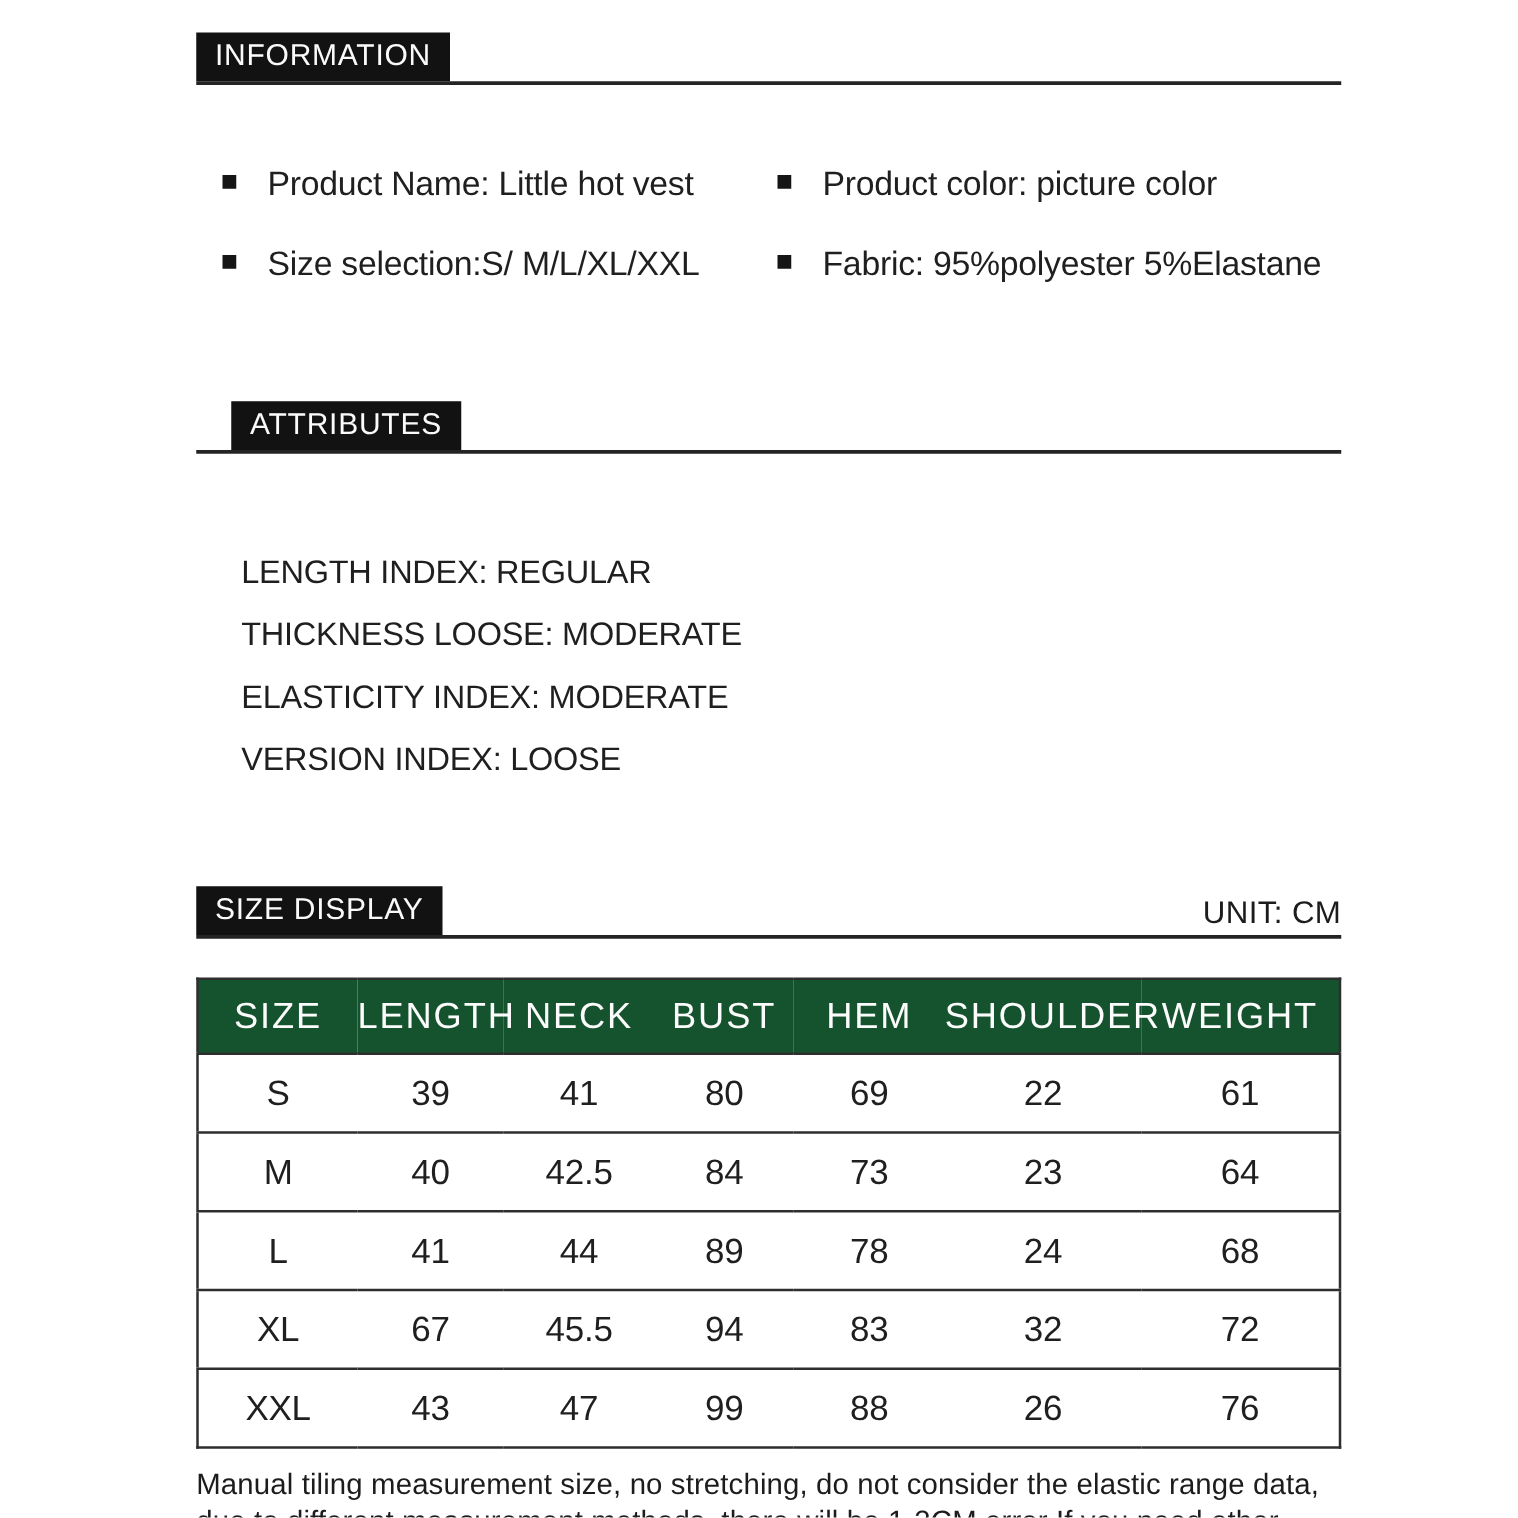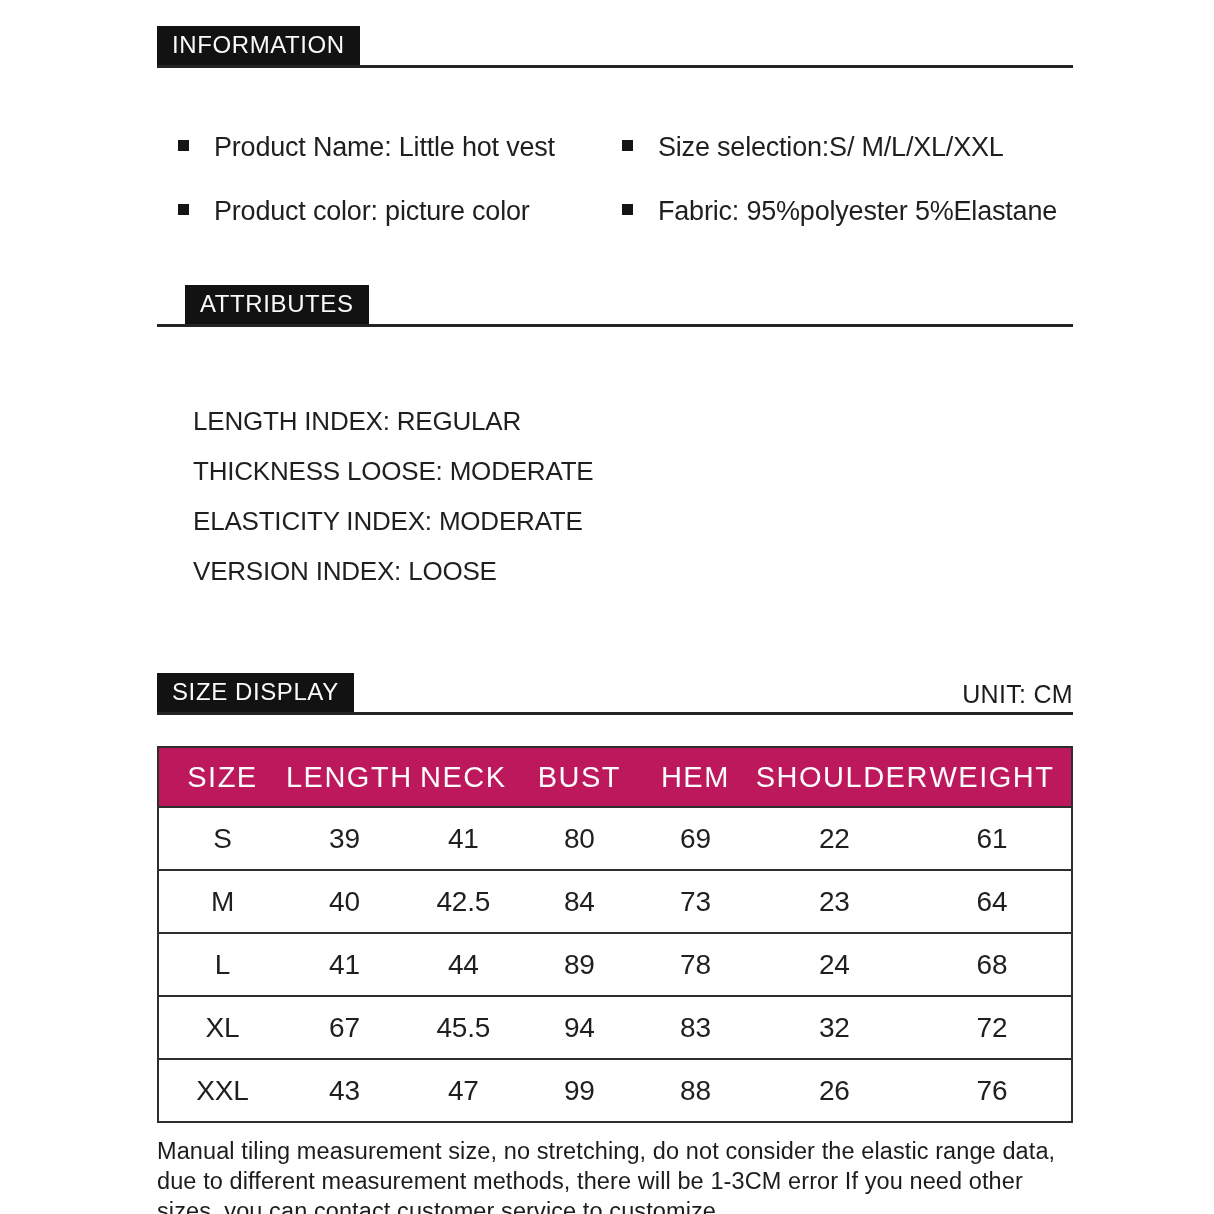--- a/index.html
+++ b/index.html
@@ -64,21 +64,21 @@
   }
   .bullet {
     width: 11px;
     height: 11px;
     background: #151515;
     flex: 0 0 auto;
     margin-top: -4px;
   }
 
   
-  .attr-head { margin-top: 58px; padding-left: 28px; }
+  .attr-head { margin-top: 94px; padding-left: 28px; }
   .attr-list {
     margin-top: 80px;
     padding-left: 36px;
   }
   .attr-item {
     font-size: 26px;
     line-height: 28px;
     margin-bottom: 22px;
     letter-spacing: -0.2px;
     white-space: nowrap;
@@ -87,21 +87,21 @@
   
   .size-head { margin-top: 88px; }
   .size-table {
     margin-top: 31px;
     width: 100%;
     border-collapse: collapse;
     table-layout: fixed;
     border: 2px solid #2e2e2e;
   }
   .size-table thead th {
-    background: #be185d;
+    background: #14532d;
     color: #fcfcfc;
     font-weight: normal;
     font-size: 29px;
     letter-spacing: 1.5px;
     height: 58px;
     padding: 0;
     text-align: center;
     white-space: nowrap;
   }
   .size-table tbody td {
@@ -132,25 +132,25 @@
     <div class="sec-head info-head">
       <span class="black-box">INFORMATION</span>
     </div>
     <ul class="info-list">
       <li class="info-item">
         <span class="bullet"></span>
         <span>Product Name: Little hot vest</span>
       </li>
       <li class="info-item">
         <span class="bullet"></span>
+        <span>Product color: picture color</span>
+      </li>
+      <li class="info-item">
+        <span class="bullet"></span>
         <span>Size selection:S/ M/L/XL/XXL</span>
-      </li>
-      <li class="info-item">
-        <span class="bullet"></span>
-        <span>Product color: picture color</span>
       </li>
       <li class="info-item">
         <span class="bullet"></span>
         <span>Fabric: 95%polyester 5%Elastane</span>
       </li>
     </ul>
   </section>
 
   <section>
     <div class="sec-head attr-head">

